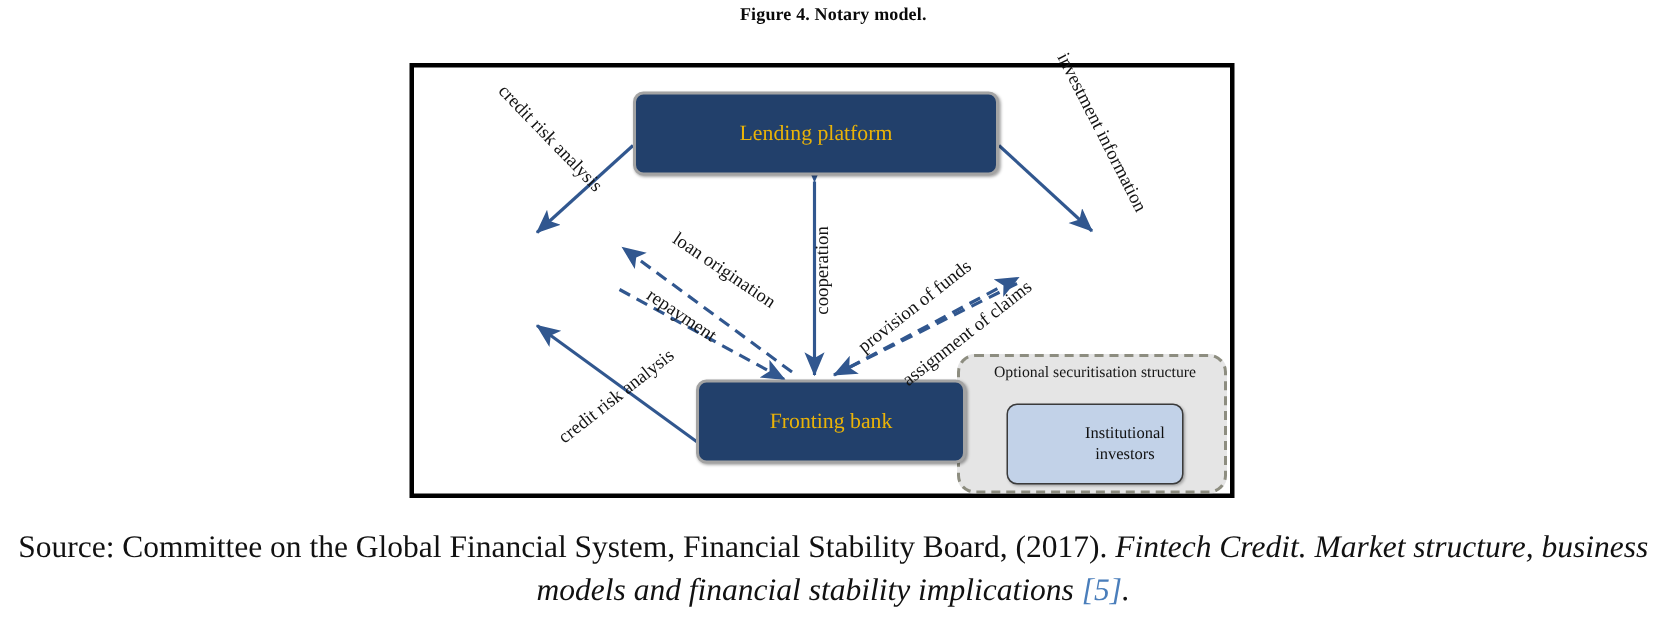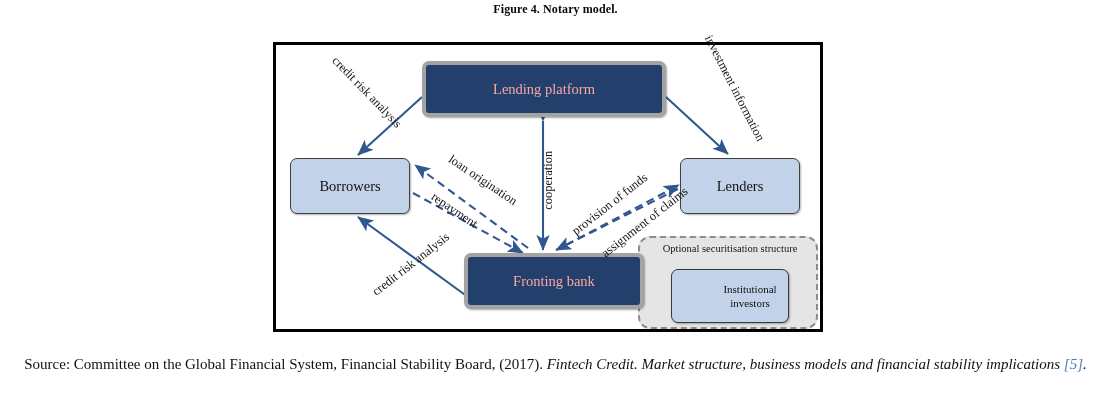--- a/index.html
+++ b/index.html
@@ -58,22 +58,22 @@
     box-sizing: border-box;
     display: flex;
     align-items: center;
     justify-content: center;
     text-align: center;
     border-radius: 7px;
     z-index: 4;
   }
   .node-dark {
     background: #22406b;
-    border: 4px solid #a3a3a3;
-    color: #fca5a5;
+    border: 2px solid #a3a3a3;
+    color: #eab308;
     font-size: 14.5px;
     box-shadow: 1px 1px 2px rgba(0,0,0,0.35);
   }
   .node-light {
     background: #c2d2e8;
     border: 1px solid #404040;
     color: #101010;
     font-size: 14.5px;
     box-shadow: 1px 1px 2px rgba(0,0,0,0.30);
   }
@@ -179,21 +179,21 @@
     transform-origin: center center;
   }
 
   
   #source-caption {
     position: absolute;
     left: 0;
     top: 350px;
     width: 1111px;
     text-align: center;
-    font-size: 15px;
+    font-size: 21px;
     line-height: 29px;
     color: #111111;
   }
   .cap-italic { font-style: italic; }
   .cap-link { font-style: italic; color: #4a7ebb; }
 </style>
 </head>
 <body>
 
 <div id="figure-title">Figure 4. Notary model.</div>
@@ -230,23 +230,21 @@
       <line x1="192" y1="252" x2="82" y2="172" stroke="#31578f" stroke-width="2.1" marker-end="url(#ah)"></line>
     </svg>
 
     <div id="securitisation-group">
       <div id="securitisation-title">Optional securitisation structure</div>
       <div id="node-institutional-investors">Institutional investors</div>
     </div>
 
     <div class="node node-dark" id="node-lending-platform">Lending platform</div>
 
-    <div class="node node-light" id="node-borrowers">Borrowers</div>
-
-    <div class="node node-light" id="node-lenders">Lenders</div>
+
 
     <div class="node node-dark" id="node-fronting-bank">Fronting bank</div>
 
     <div class="edge-label" id="label-credit-risk-top">credit risk analysis</div>
 
     <div class="edge-label" id="label-investment-information">investment information</div>
 
     <div class="edge-label" id="label-cooperation">cooperation</div>
 
     <div class="edge-label" id="label-loan-origination">loan origination</div>

